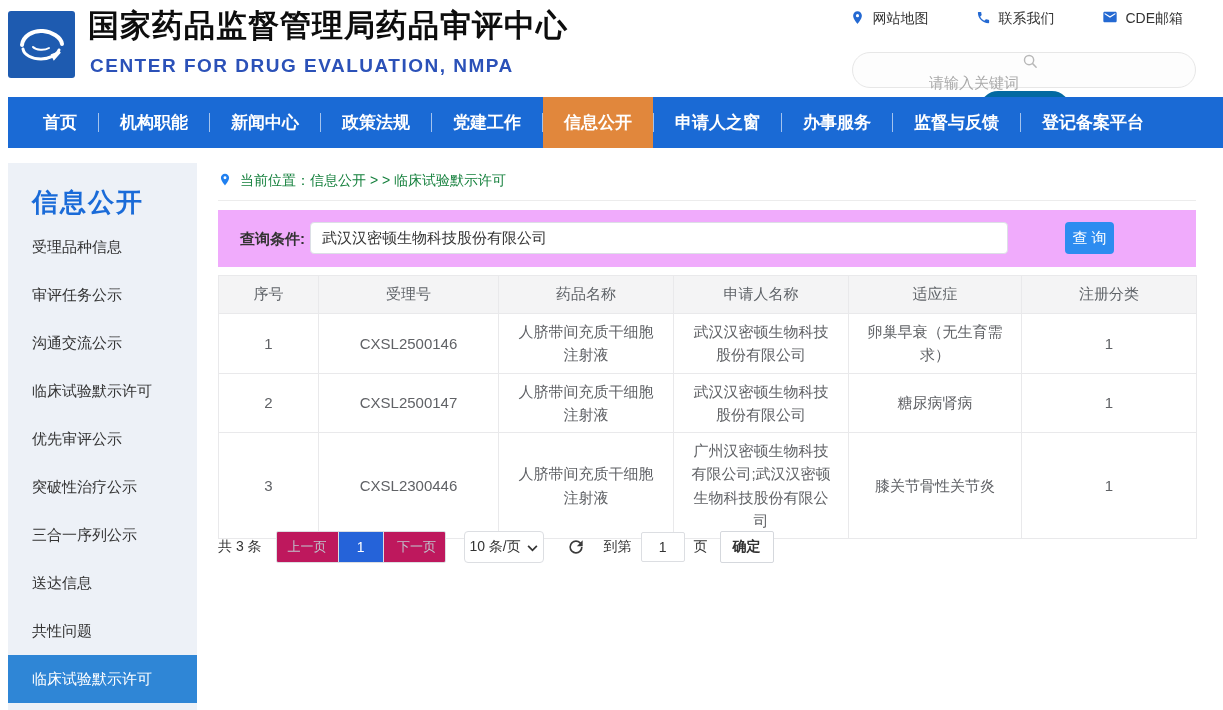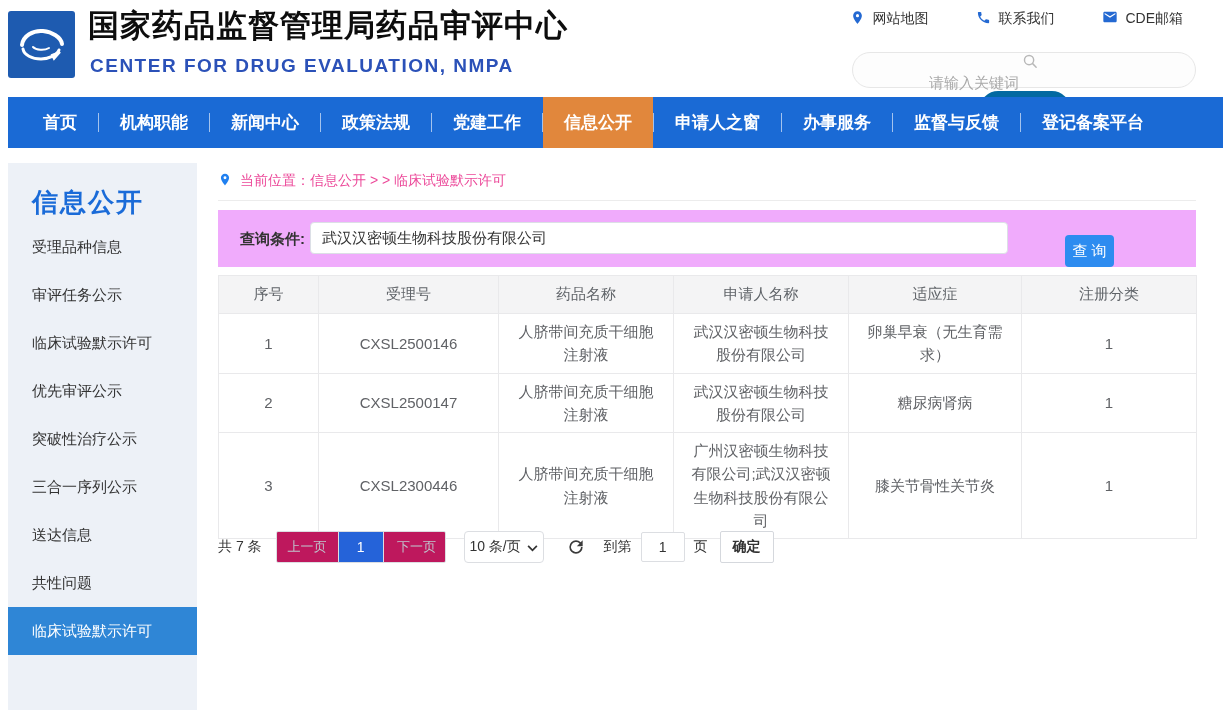--- a/index.html
+++ b/index.html
@@ -24,27 +24,27 @@
   .nav { position:absolute; top:97px; left:8px; width:1223px; height:51px; background:#1a6ad5; display:flex; align-items:stretch; padding-left:14px; }
   .nav-item { display:flex; align-items:center; padding:0 21px; color:#fff; font-size:17px; font-weight:700; cursor:pointer; white-space:nowrap; }
   .nav-item.active { background:#e1873c; }
   .nav-sep { width:1px; height:19px; background:rgba(255,255,255,.6); align-self:center; flex:none; }
   
   .sidebar { position:absolute; left:8px; top:163px; width:189px; height:547px; background:#edf1f7; }
   .sidebar-title { height:60px; padding:22px 0 0 24px; font-size:26px; font-weight:700; color:#1a6bd8; letter-spacing:2px; }
   .side-item { height:48px; line-height:48px; padding-left:24px; font-size:15px; color:#333; cursor:pointer; white-space:nowrap; }
   .side-item.active { background:#2f86d6; color:#fff; }
   
-  .breadcrumb { position:absolute; left:218px; top:171px; display:flex; align-items:center; gap:8px; font-size:14px; color:#ec4899; }
+  .breadcrumb { position:absolute; left:218px; top:171px; display:flex; align-items:center; gap:8px; font-size:14px; color:#15803d; }
   .breadcrumb-divider { position:absolute; left:218px; top:200px; width:978px; height:1px; background:#ececec; }
   
   .query-panel { position:absolute; left:218px; top:210px; width:978px; height:57px; background:#f0abfc; }
   .query-label { position:absolute; left:22px; top:20px; font-size:15px; font-weight:600; color:#333; }
   .query-input { position:absolute; left:92px; top:12px; width:698px; height:32px; border:1px solid #dcdfe6; border-radius:4px; padding:0 11px; font-size:15px; color:#333; background:#fff; outline:none; font-family:inherit; }
-  .query-btn { position:absolute; left:847px; top:12px; width:49px; height:32px; border:none; border-radius:4px; background:#2d8cf0; color:#fff; font-size:15px; cursor:pointer; font-family:inherit;margin-top:13px; }
+  .query-btn { position:absolute; left:847px; top:12px; width:49px; height:32px; border:none; border-radius:4px; background:#2d8cf0; color:#fff; font-size:15px; cursor:pointer; font-family:inherit; }
   
   .data-table { position:absolute; left:218px; top:275px; width:978px; border-collapse:collapse; table-layout:fixed; background:#fff; font-size:15px; color:#606266; }
   .data-table th { height:38px; background:#f4f4f5; border:1px solid #e9e9eb; font-weight:400; color:#5f6368; text-align:center; }
   .data-table td { border:1px solid #e9e9eb; text-align:center; padding:6px 14px; line-height:1.55; word-break:break-all; }
   .data-table tr.r1, .data-table tr.r2 { height:59px; }
   .data-table tr.r3 { height:77px; }
   
   .pagination { position:absolute; left:218px; top:530px; height:33px; display:flex; align-items:center; font-size:14px; color:#333; }
   .pg-total { margin-right:14px; white-space:nowrap; }
   .pg-group { display:flex; border:1px solid #dcdee2; border-radius:2px; overflow:hidden; height:32px; background:#fff; }
@@ -135,20 +135,21 @@
   <div class="nav-sep"></div>
   <div class="nav-item">监督与反馈</div>
   <div class="nav-sep"></div>
   <div class="nav-item">登记备案平台</div>
 </div>
 
 <div class="sidebar">
   <div class="sidebar-title">信息公开</div>
   <div class="side-item">受理品种信息</div>
   <div class="side-item">审评任务公示</div>
+  <div class="side-item">沟通交流公示</div>
   <div class="side-item">临床试验默示许可</div>
   <div class="side-item">优先审评公示</div>
   <div class="side-item">突破性治疗公示</div>
   <div class="side-item">三合一序列公示</div>
   <div class="side-item">送达信息</div>
   <div class="side-item">共性问题</div>
   <div class="side-item active">临床试验默示许可</div>
 </div>
 
 <div class="breadcrumb">
@@ -208,21 +209,21 @@
       <td>CXSL2300446</td>
       <td>人脐带间充质干细胞注射液</td>
       <td>广州汉密顿生物科技有限公司;武汉汉密顿生物科技股份有限公司</td>
       <td>膝关节骨性关节炎</td>
       <td>1</td>
     </tr>
   </tbody>
 </table>
 
 <div class="pagination">
-  <span class="pg-total">共 7 条</span>
+  <span class="pg-total">共 3 条</span>
   <div class="pg-group">
     <button class="pg-btn prev">上一页</button>
     <div class="pg-current">1</div>
     <button class="pg-btn next">下一页</button>
   </div>
   <div class="pg-size">
     <span>10 条/页</span>
     <span>
       <svg viewBox="0 0 12 8" width="11" height="7" fill="none" stroke="#333" stroke-width="2">
           <path d="M1 1l5 5 5-5"></path>

